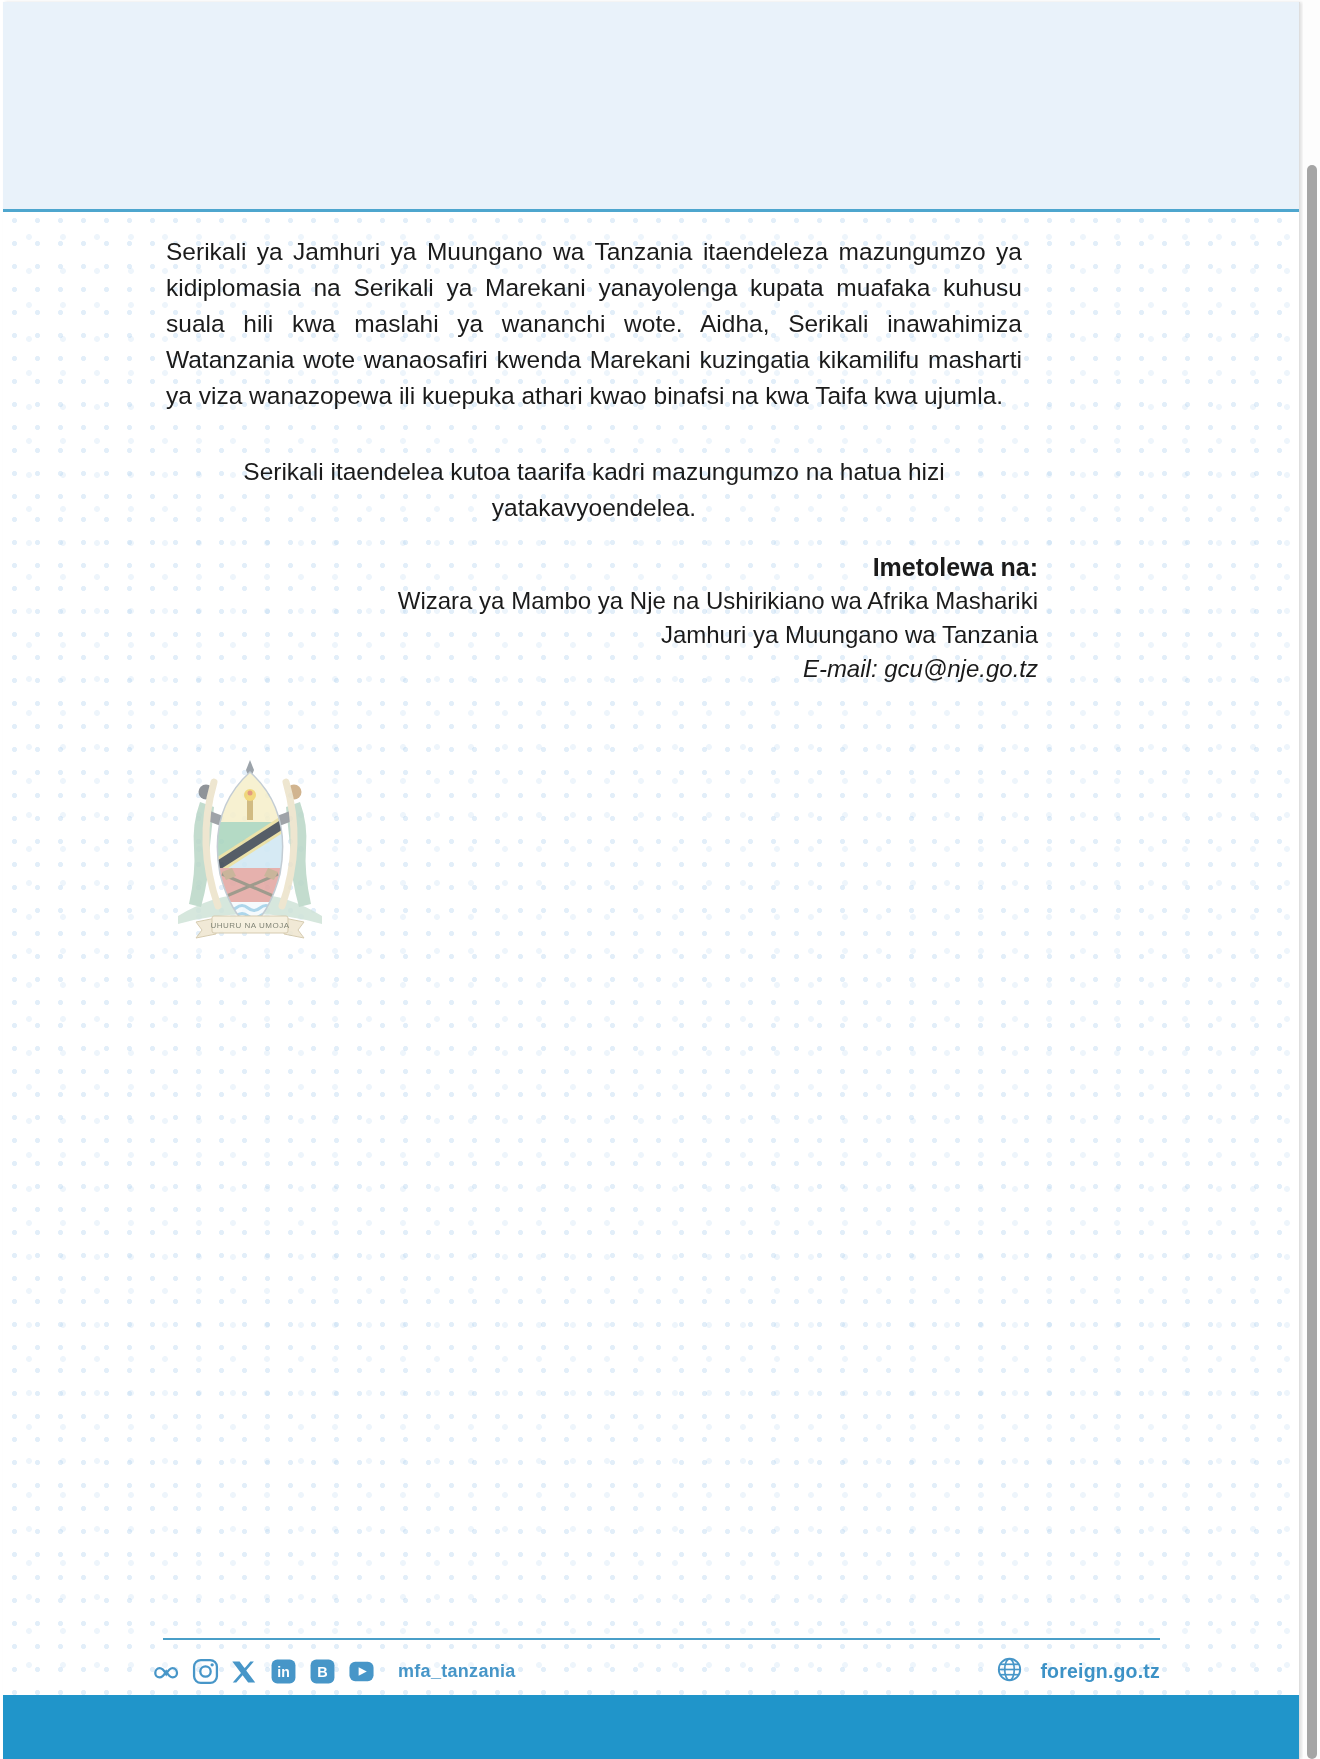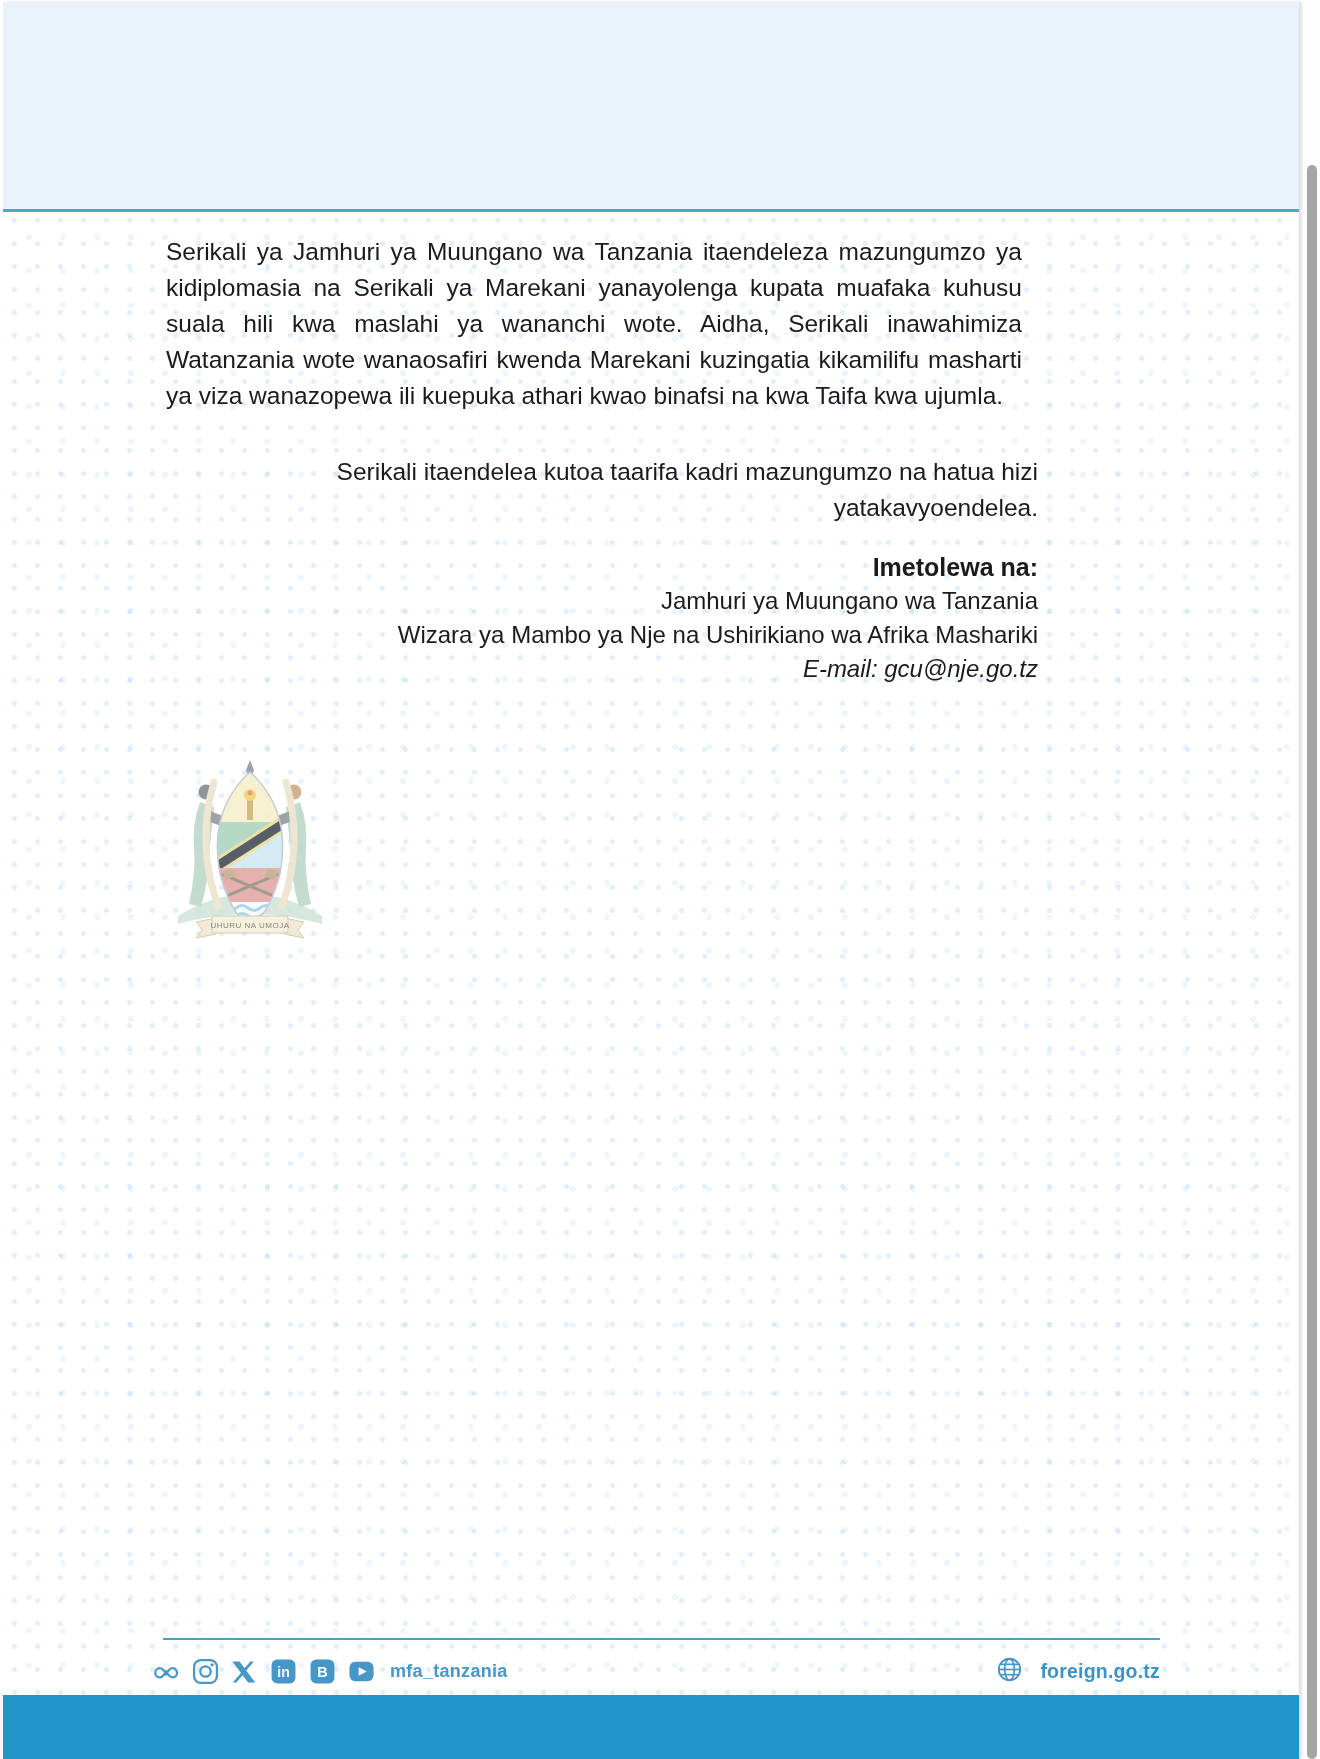--- a/index.html
+++ b/index.html
@@ -27,40 +27,40 @@
   .top-band{
     position:absolute;left:0;right:0;top:0;height:207px;
     background:#e9f2fa;
     border-bottom:3px solid #4ea6ce;
   }
   .body-text{
     position:absolute;top:216px;left:147px;width:888px;
     font-size:24.5px;line-height:36px;color:#1b1b1b;
   }
   .para1{margin:16px;text-align:justify;}
-  .para2{margin:40px 0 8px 0;text-align:right;}
+  .para2{margin:40px 0 8px 0;text-align:center;}
   .issued{margin-top:24px;text-align:right;line-height:34px;font-size:24px;}
   .issued .heading{font-weight:bold;font-size:25px;}
   .issued .email{font-style:italic;}
   .emblem-wrap{margin-top:30px;text-align:left;}
   .emblem-wrap svg{display:inline-block;}
 
   
   .footer-divider{
     position:absolute;left:160px;top:1636px;width:997px;height:2px;
     background:#4a9fc8;
   }
   .footer-row{
     position:absolute;left:150px;top:1650px;width:1007px;height:38px;
     display:flex;align-items:center;
   }
   .social-icons{display:flex;align-items:flex-start;gap:12px;}
   .social-icons .icn{display:inline-flex;width:27px;height:27px;align-items:center;justify-content:center;}
   .handle{
-    margin-left:15px;font-weight:bold;font-size:18px;color:#4796c8;letter-spacing:.3px;
+    margin-left:23px;font-weight:bold;font-size:18px;color:#4796c8;letter-spacing:.3px;
   }
   .site-link{margin-left:auto;display:flex;align-items:center;gap:17px;}
   .site-text{font-weight:bold;font-size:19.5px;color:#3d92c6;letter-spacing:.2px;}
 
   .bottom-band{
     position:absolute;left:0;right:0;bottom:0;height:64px;background:#2095ca;
   }
 
   
   .scrollbar{
@@ -76,22 +76,22 @@
 
 <div class="page">
   <div class="top-band"></div>
 
   <div class="body-text">
     <p class="para1">Serikali ya Jamhuri ya Muungano wa Tanzania itaendeleza mazungumzo ya kidiplomasia na Serikali ya Marekani yanayolenga kupata muafaka kuhusu suala hili kwa maslahi ya wananchi wote. Aidha, Serikali inawahimiza Watanzania wote wanaosafiri kwenda Marekani kuzingatia kikamilifu masharti ya viza wanazopewa ili kuepuka athari kwao binafsi na kwa Taifa kwa ujumla.</p>
     <p class="para2">Serikali itaendelea kutoa taarifa kadri mazungumzo na hatua hizi yatakavyoendelea.</p>
 
     <div class="issued">
       <div class="heading">Imetolewa na:</div>
+      <div>Wizara ya Mambo ya Nje na Ushirikiano wa Afrika Mashariki</div>
       <div>Jamhuri ya Muungano wa Tanzania</div>
-      <div>Wizara ya Mambo ya Nje na Ushirikiano wa Afrika Mashariki</div>
       <div class="email">E-mail: gcu@nje.go.tz</div>
     </div>
 
     <div class="emblem-wrap">
       <svg width="200" height="228" viewBox="0 0 200 228">
         <g opacity="0.85">
 
           <path d="M28 200 Q100 156 172 200 L172 208 Q100 188 28 208 Z" fill="#cfe3d8"></path>
 
           <circle cx="56" cy="76" r="7.5" fill="#7d8288"></circle>

